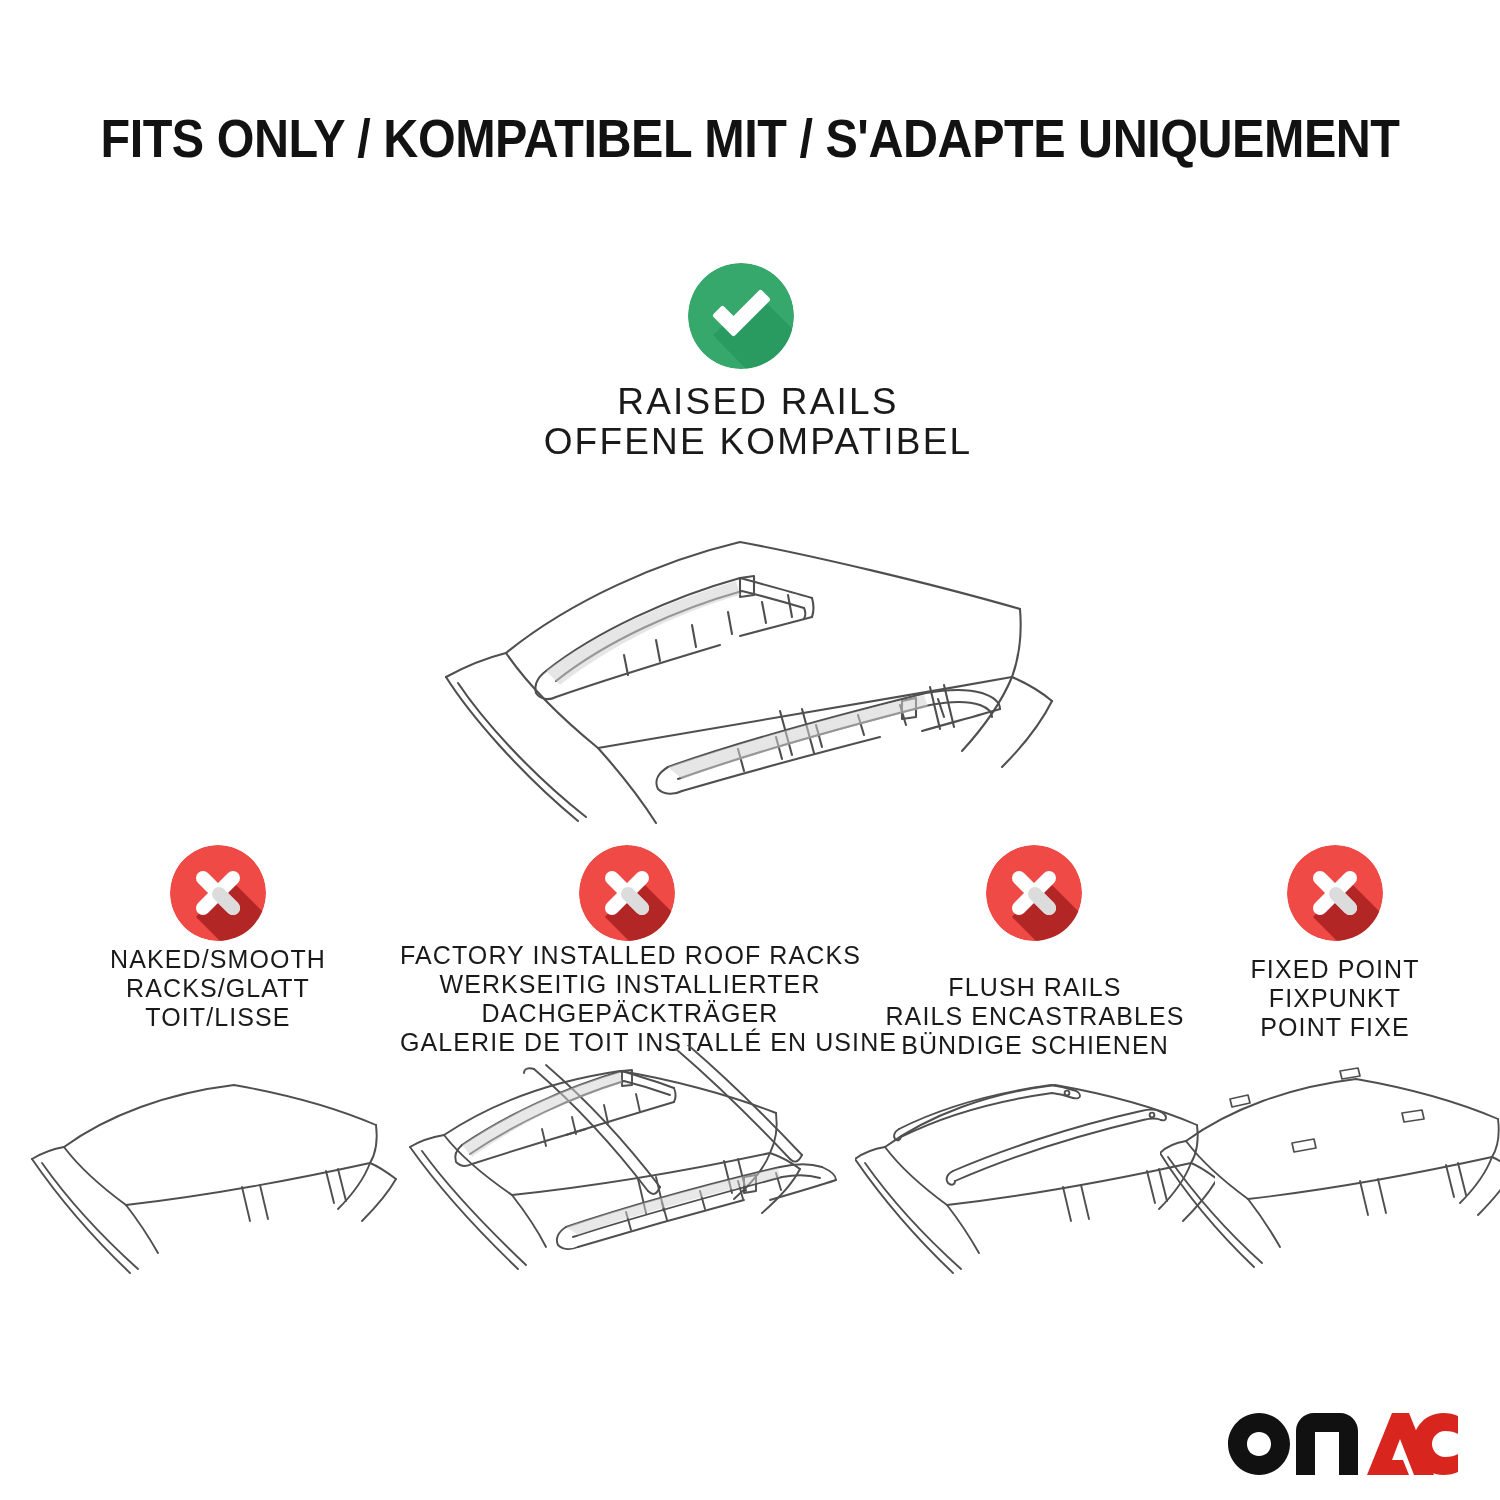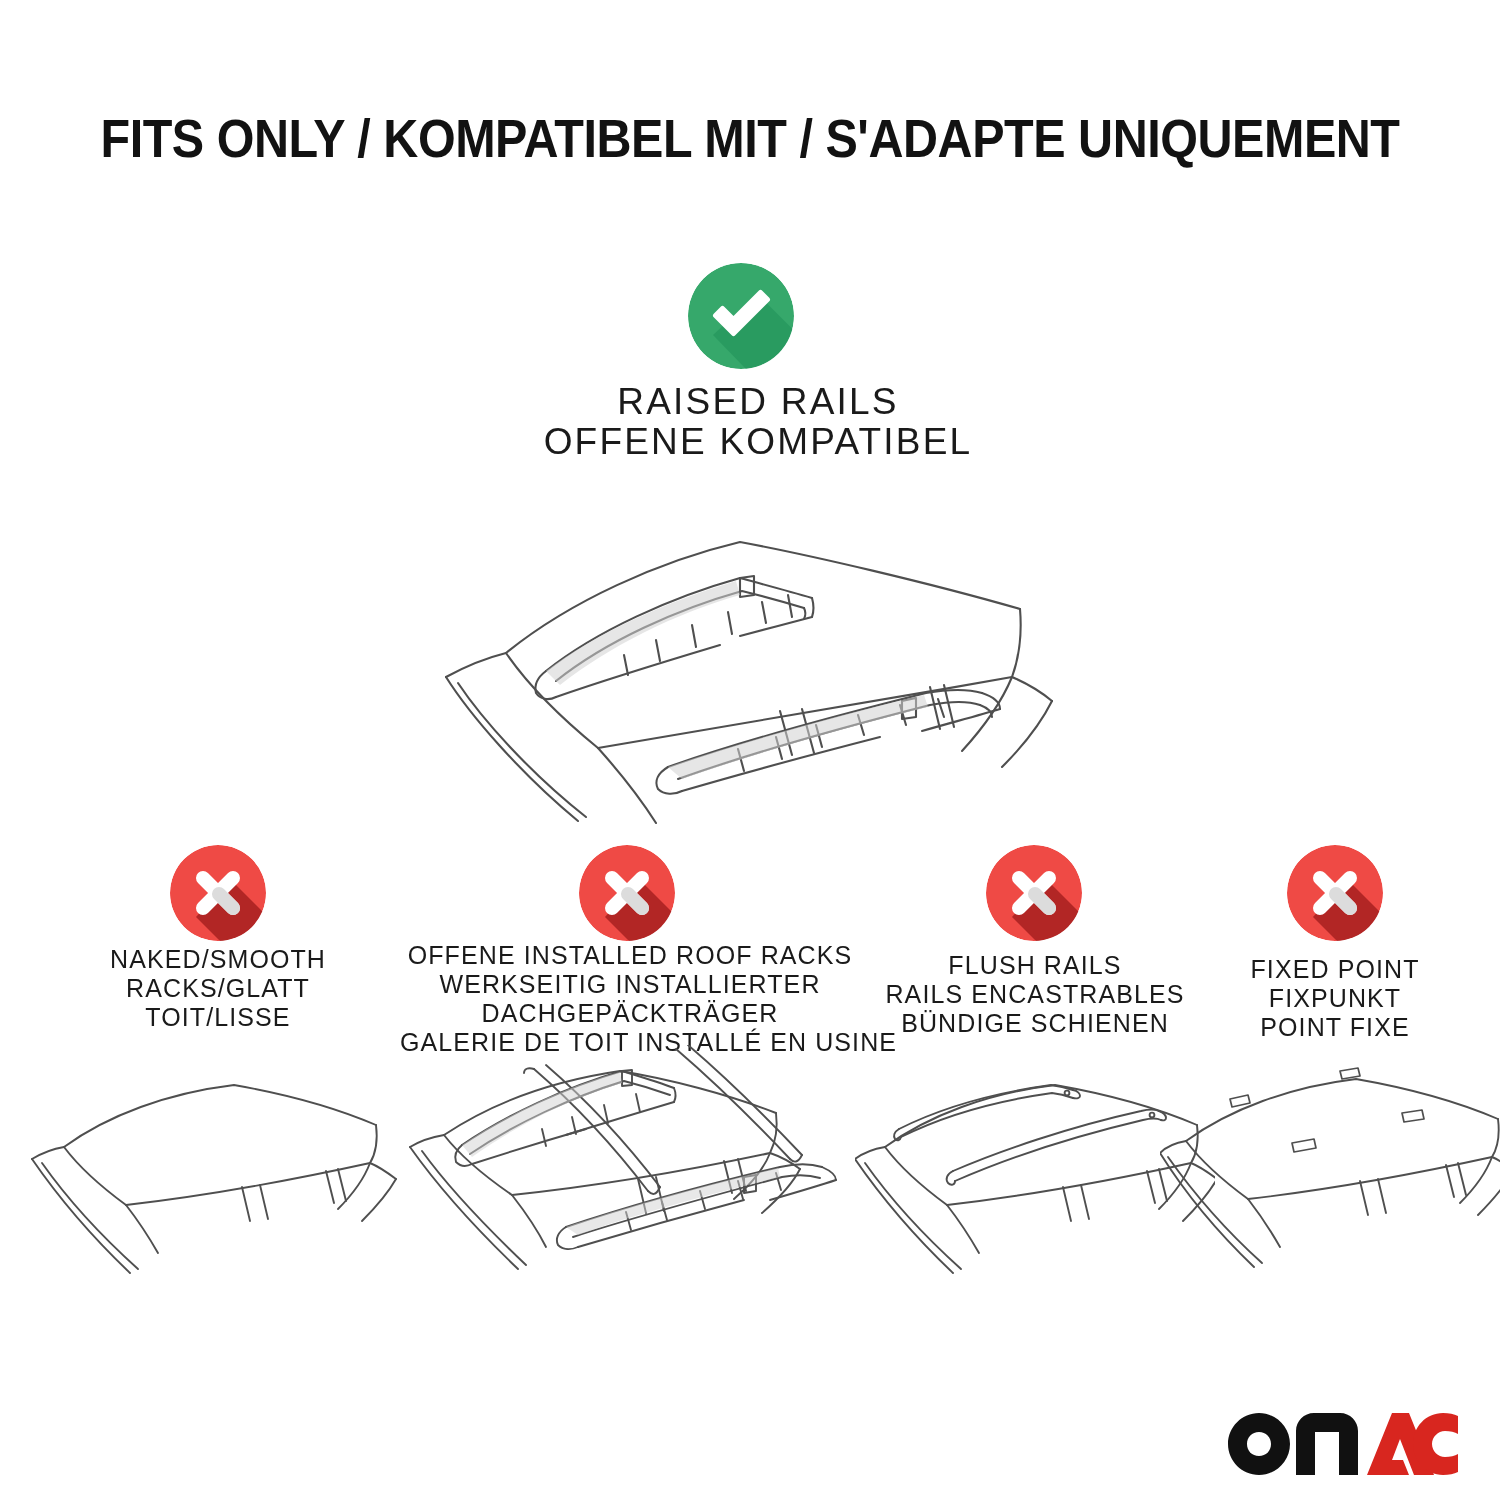--- a/index.html
+++ b/index.html
@@ -124,21 +124,21 @@
   #col-flush      { left: 855px; width: 360px; }
   #col-fixedpoint { left: 1160px; width: 350px; }
 
   #col-naked      .x-icon { left: 142px; }
   #col-factory    .x-icon { left: 179px; }
   #col-flush      .x-icon { left: 131px; }
   #col-fixedpoint .x-icon { left: 127px; }
 
   #col-naked      .labels { top: 100px; }
   #col-factory    .labels { top: 96px; }
-  #col-flush      .labels { top: 106px; text-align: center; }
+  #col-flush      .labels { top: 128px; text-align: center; }
   #col-fixedpoint .labels { top: 110px; }
 
   #col-naked      .art { top: 218px; height: 230px; }
   #col-factory    .art { top: 200px; height: 248px; }
   #col-flush      .art { top: 218px; height: 230px; }
   #col-fixedpoint .art { top: 218px; height: 230px; }
 
   
   .logo {
     position: absolute;
@@ -280,21 +280,21 @@
         <path d="M60 34 L96 70 L96 96 L50 96 L26 72 Z" fill="#9e1b1b" opacity="0.75"></path>
         <g stroke-linecap="round" stroke-width="14">
           <line x1="33" y1="33" x2="63" y2="63" stroke="#ffffff"></line>
           <line x1="63" y1="33" x2="33" y2="63" stroke="#ffffff"></line>
           <line x1="49" y1="49" x2="63" y2="63" stroke="#dcdcdc"></line>
         </g>
       </svg>
     </div>
   </div>
   <div class="labels">
-    <div class="line">OFFENE INSTALLED ROOF RACKS</div>
+    <div class="line">FACTORY INSTALLED ROOF RACKS</div>
     <div class="line">WERKSEITIG INSTALLIERTER</div>
     <div class="line">DACHGEPÄCKTRÄGER</div>
     <div class="line">GALERIE DE TOIT INSTALLÉ EN USINE</div>
   </div>
   <div class="art">
     <svg viewBox="0 0 460 248" aria-hidden="true">
       <g fill="none" stroke="#4f4f4f" stroke-width="1.9" stroke-linecap="round" stroke-linejoin="round">
 
         <path d="M44 90 C92 58 152 36 220 26 C270 34 330 50 376 68"></path>
         <path d="M44 90 C58 108 80 128 112 150"></path>

